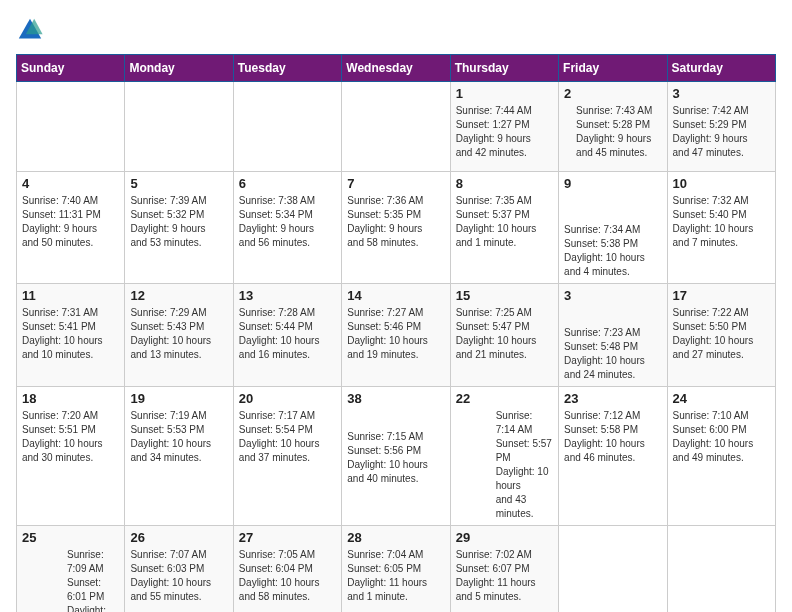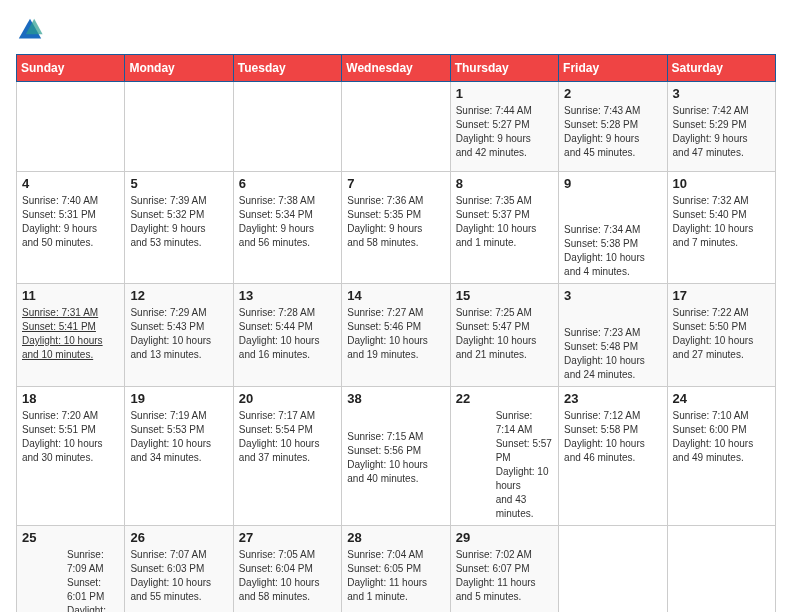--- a/index.html
+++ b/index.html
@@ -46,21 +46,21 @@
     .location {
       font-size: 16px;
       color: #555;
     }
     table {
       width: 100%;
       border-collapse: collapse;
       table-layout: fixed;
     }
     thead tr th {
-      background-color: #ef4444;
+      background-color: #701a75;
       color: #fff;
       font-size: 12px;
       font-weight: bold;
       padding: 6px 4px;
       text-align: left;
       border: 1px solid #1a5a9a;
     }
     tbody tr td {
       border: 1px solid #ccc;
       vertical-align: top;
@@ -120,44 +120,44 @@
   </thead>
   <tbody id="calendar-body">
   <tr>
         <td class="empty-cell"></td>
         <td class="empty-cell"></td>
         <td class="empty-cell"></td>
         <td class="empty-cell"></td>
         <td>
           <div class="day-number">1</div>
           <div class="day-info" style="white-space: pre-line;">Sunrise: 7:44 AM
-Sunset: 5:27 PM
+Sunset: 1:27 PM
 Daylight: 9 hours
 and 42 minutes.</div>
         </td>
         <td>
           <div class="day-number">2</div>
-          <div class="day-info" style="white-space: pre-line;">Sunrise: 7:43 AM
+          <div class="day-info" style="white-space: pre-line; margin-left: 12px;">Sunrise: 7:43 AM
 Sunset: 5:28 PM
 Daylight: 9 hours
 and 45 minutes.</div>
         </td>
         <td>
           <div class="day-number">3</div>
           <div class="day-info" style="white-space: pre-line;">Sunrise: 7:42 AM
 Sunset: 5:29 PM
 Daylight: 9 hours
 and 47 minutes.</div>
         </td>
       </tr>
       <tr>
         <td>
           <div class="day-number">4</div>
           <div class="day-info" style="white-space: pre-line;">Sunrise: 7:40 AM
-Sunset: 5:31 PM
+Sunset: 11:31 PM
 Daylight: 9 hours
 and 50 minutes.</div>
         </td>
         <td>
           <div class="day-number">5</div>
           <div class="day-info" style="white-space: pre-line;">Sunrise: 7:39 AM
 Sunset: 5:32 PM
 Daylight: 9 hours
 and 53 minutes.</div>
         </td>
@@ -193,21 +193,21 @@
           <div class="day-number">10</div>
           <div class="day-info" style="white-space: pre-line;">Sunrise: 7:32 AM
 Sunset: 5:40 PM
 Daylight: 10 hours
 and 7 minutes.</div>
         </td>
       </tr>
       <tr>
         <td>
           <div class="day-number">11</div>
-          <div class="day-info" style="white-space: pre-line; text-decoration: underline;">Sunrise: 7:31 AM
+          <div class="day-info" style="white-space: pre-line;">Sunrise: 7:31 AM
 Sunset: 5:41 PM
 Daylight: 10 hours
 and 10 minutes.</div>
         </td>
         <td>
           <div class="day-number">12</div>
           <div class="day-info" style="white-space: pre-line;">Sunrise: 7:29 AM
 Sunset: 5:43 PM
 Daylight: 10 hours
 and 13 minutes.</div>

